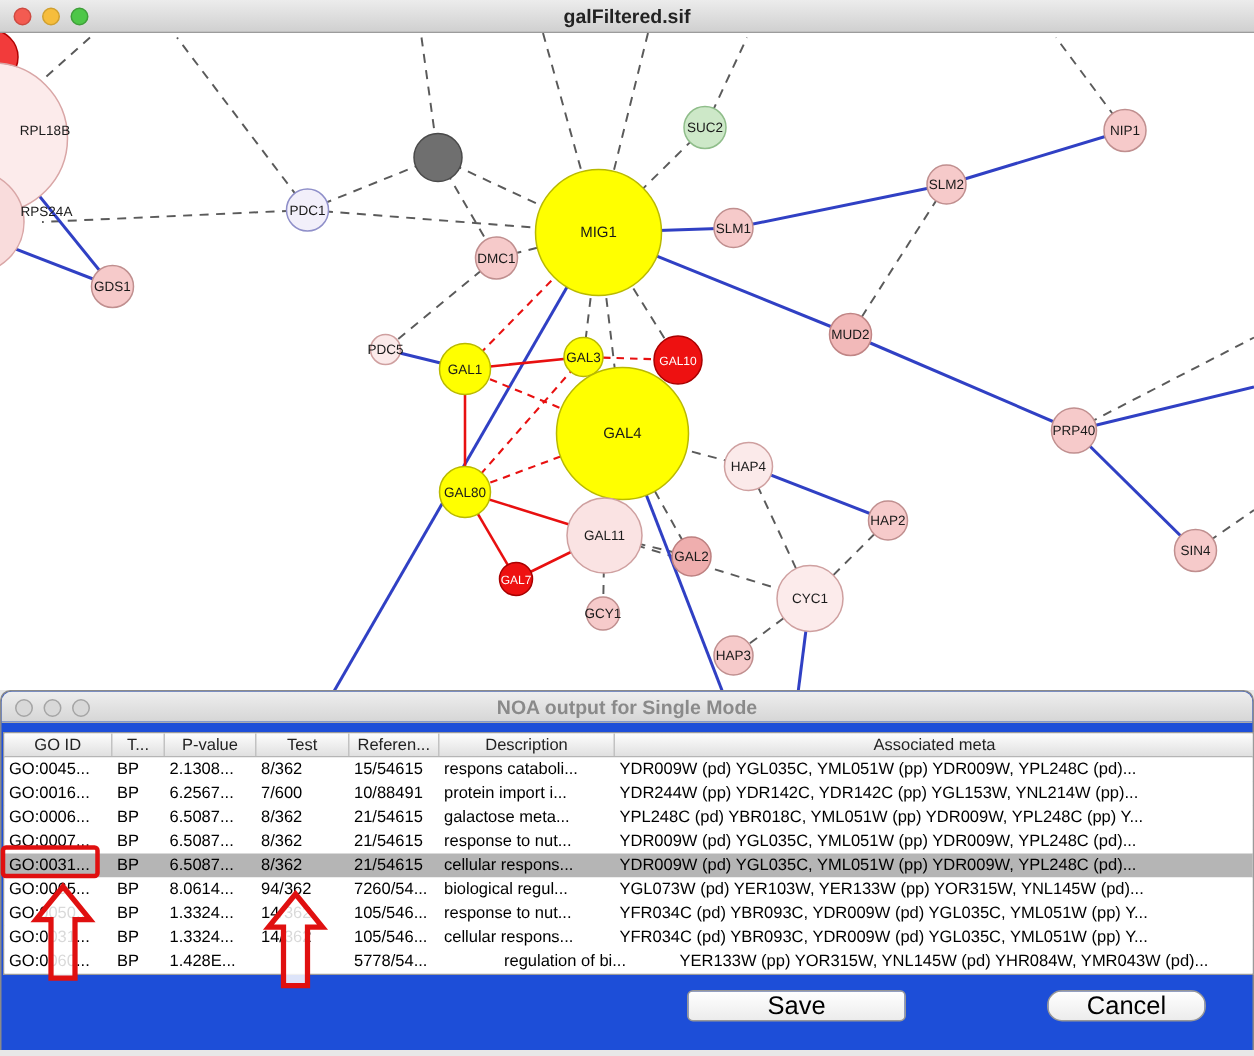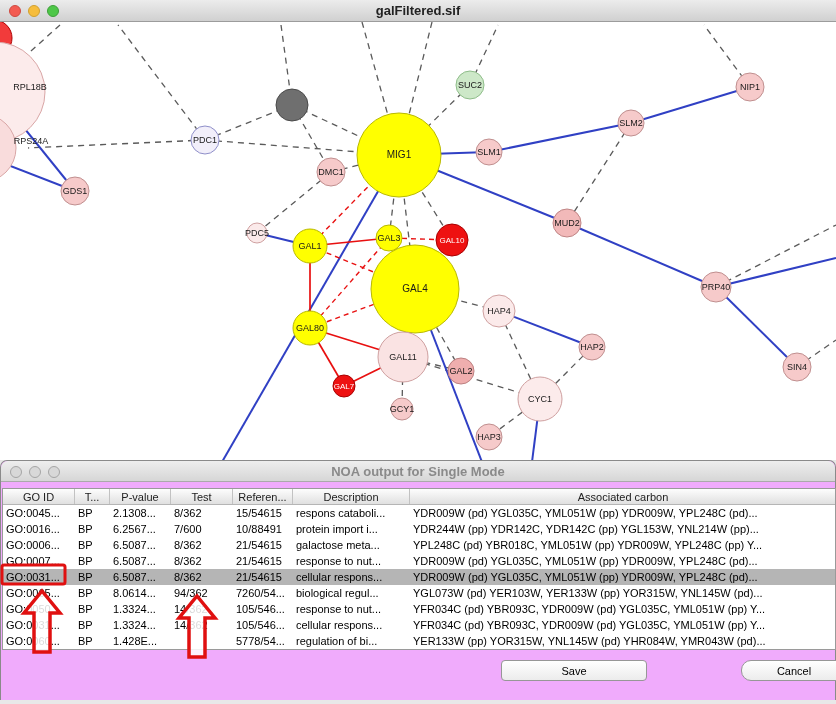--- a/index.html
+++ b/index.html
@@ -14,21 +14,21 @@
   .lights { position:absolute; left:9px; top:5px; display:flex; gap:7px; }
   .light { width:12px; height:12px; border-radius:50%; display:inline-block; }
   .light.red    { background:#f35b51; border:1px solid #ce4a41; }
   .light.yellow { background:#f6bd3c; border:1px solid #d0a030; }
   .light.green  { background:#4fc win; }
   .light.green  { background:#4ec748; border:1px solid #3f9f3a; }
   #graph-svg { position:absolute; top:22px; left:0; background:#ffffff; }
 
   
   .window-bottom { position:absolute; top:460px; left:0; width:836px; height:240px;
-                   background:#f0abfc; border:1px solid #8a8a8a; border-bottom:none;
+                   background:#1d4ed8; border:1px solid #8a8a8a; border-bottom:none;
                    border-radius:7px 7px 0 0; }
   .titlebar2 { position:relative; height:21px; background:linear-gradient(#eeeeee,#d6d6d6);
                border-bottom:1px solid #aaaaaa; border-radius:7px 7px 0 0;
                display:flex; align-items:center; justify-content:center; }
   .title2 { font-size:13px; font-weight:bold; color:#8a8a8a; }
   .lights2 { position:absolute; left:9px; top:5px; display:flex; gap:7px; }
   .light.gray { background:#d8d8d8; border:1px solid #a5a5a5; }
 
   .table { position:absolute; top:27px; left:1px; width:834px; background:#ffffff;
            border:1px solid #9a9a9a; }
@@ -36,23 +36,23 @@
            border-bottom:1px solid #b5b5b5; }
   .hcell { flex:0 0 auto; font-size:11px; color:#222; border-right:1px solid #c2c2c2;
            display:flex; align-items:center; justify-content:center;
            overflow:hidden; white-space:nowrap; }
   .trow { display:flex; height:16px; background:#ffffff; }
   .trow.selected { background:#b5b5b5; }
   .tcell { flex:0 0 auto; font-size:11px; color:#000; padding-left:3px;
            display:flex; align-items:center; overflow:hidden; white-space:nowrap; }
 
   .btn { position:absolute; height:21px; background:linear-gradient(#ffffff,#ececec);
-         border:1px solid #979797; border-radius:4px; font-size:11px; color:#000;
+         border:1px solid #979797; border-radius:4px; font-size:17px; color:#000;
          font-family:"Liberation Sans", sans-serif; display:flex; align-items:center;
-         justify-content:center; cursor:default;margin-left:43px; }
+         justify-content:center; cursor:default; }
   #save-btn   { left:457px; top:199px; width:146px; }
   #cancel-btn { left:697px; top:199px; width:106px;border-radius:10px; }
 
   
   #overlay { position:absolute; top:0; left:0; pointer-events:none; z-index:99; }
 </style>
 </head>
 <body>
 
 <div class="window-top">
@@ -192,21 +192,21 @@
   </div>
 
   <div class="table">
     <div class="thead" id="table-head">
         <div class="hcell" style="width: 72px;">GO ID</div>
         <div class="hcell" style="width: 35px;">T...</div>
         <div class="hcell" style="width: 61px;">P-value</div>
         <div class="hcell" style="width: 62px;">Test</div>
         <div class="hcell" style="width: 60px;">Referen...</div>
         <div class="hcell" style="width: 117px;">Description</div>
-        <div class="hcell" style="width: 427px;">Associated carbon</div>
+        <div class="hcell" style="width: 427px;">Associated meta</div>
       </div>
     <div id="table-body">
         <div class="trow">
           <div class="tcell" style="width: 72px;">GO:0045...</div>
           <div class="tcell" style="width: 35px;">BP</div>
           <div class="tcell" style="width: 61px;">2.1308...</div>
           <div class="tcell" style="width: 62px;">8/362</div>
           <div class="tcell" style="width: 60px;">15/54615</div>
           <div class="tcell" style="width: 117px;">respons cataboli...</div>
           <div class="tcell" style="width: 427px;">YDR009W (pd) YGL035C, YML051W (pp) YDR009W, YPL248C (pd)...</div>
@@ -273,21 +273,21 @@
           <div class="tcell" style="width: 60px;">105/546...</div>
           <div class="tcell" style="width: 117px;">cellular respons...</div>
           <div class="tcell" style="width: 427px;">YFR034C (pd) YBR093C, YDR009W (pd) YGL035C, YML051W (pp) Y...</div>
         </div>
         <div class="trow">
           <div class="tcell" style="width: 72px;">GO:0060...</div>
           <div class="tcell" style="width: 35px;">BP</div>
           <div class="tcell" style="width: 61px;">1.428E...</div>
           <div class="tcell" style="width: 62px; margin-top: 28px;">80/362</div>
           <div class="tcell" style="width: 60px;">5778/54...</div>
-          <div class="tcell" style="width: 117px;">regulation of bi...</div>
+          <div class="tcell" style="width: 117px; margin-left: 40px;">regulation of bi...</div>
           <div class="tcell" style="width: 427px;">YER133W (pp) YOR315W, YNL145W (pd) YHR084W, YMR043W (pd)...</div>
         </div>
       </div>
   </div>
 
   <button class="btn" id="save-btn">Save</button>
   <button class="btn" id="cancel-btn">Cancel</button>
 </div>
 
 <svg id="overlay" width="836" height="704">

